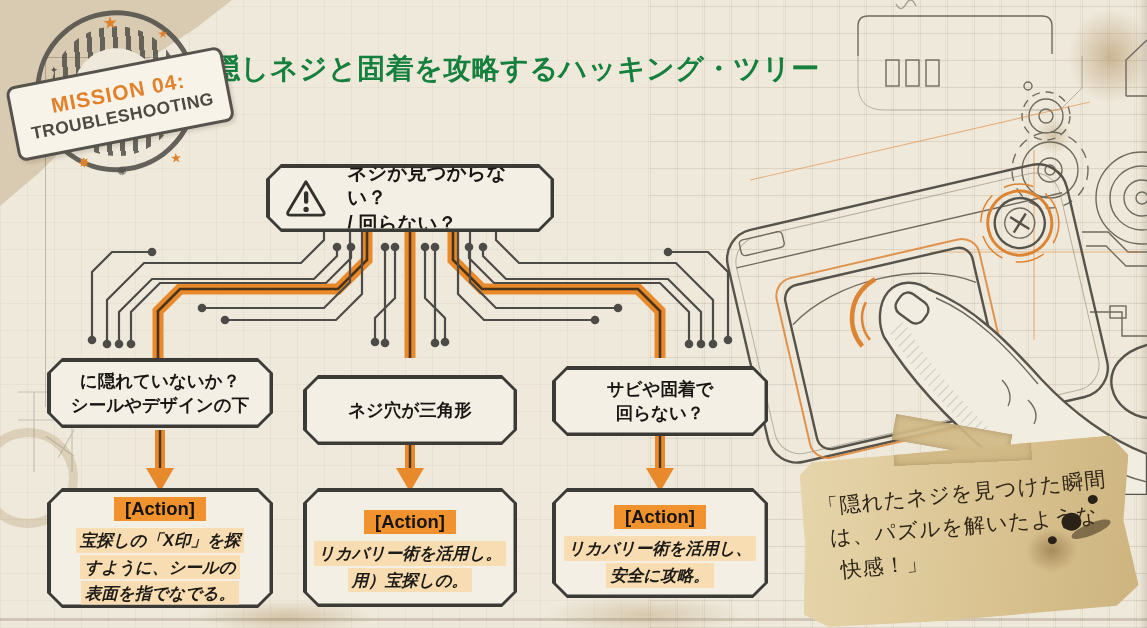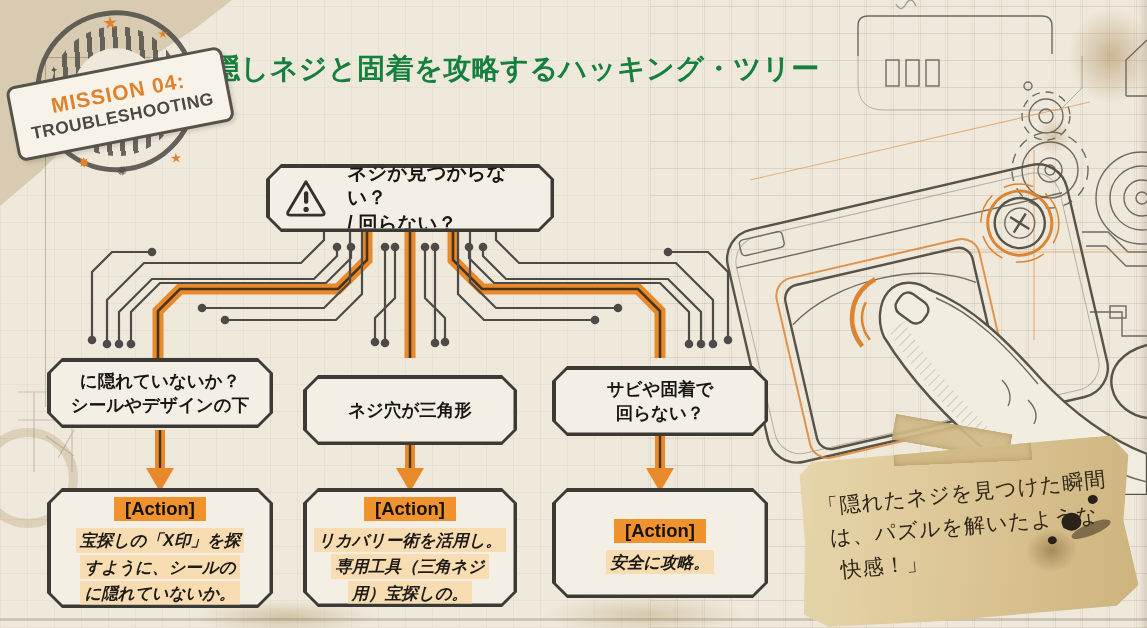--- a/index.html
+++ b/index.html
@@ -335,38 +335,38 @@
     </div>
       </div>
   </div>
 
   <div class="octa a1">
     <div class="octa-in">
         <div class="action-body">
       <span class="action-label">[Action]</span>
       <span class="action-line">宝探しの「X印」を探</span>
       <span class="action-line">すように、シールの</span>
-      <span class="action-line">に隠れていないか。</span>
+      <span class="action-line">表面を指でなでる。</span>
     </div>
       </div>
   </div>
   <div class="octa a2">
     <div class="octa-in">
         <div class="action-body">
       <span class="action-label">[Action]</span>
       <span class="action-line">リカバリー術を活用し。</span>
-      <span class="action-line">専用工具（三角ネジ</span>
       <span class="action-line">用）宝探しの。</span>
     </div>
       </div>
   </div>
   <div class="octa a3">
     <div class="octa-in">
         <div class="action-body">
       <span class="action-label">[Action]</span>
+      <span class="action-line">リカバリー術を活用し、</span>
       <span class="action-line">安全に攻略。</span>
     </div>
       </div>
   </div>
 
   <div class="tape tape-extra"></div>
   <div class="note">
     <div class="tape note-tape"></div>
     <div class="note-line nl1">「隠れたネジを見つけた瞬間</div>
     <div class="note-line nl2">は、パズルを解いたような</div>

